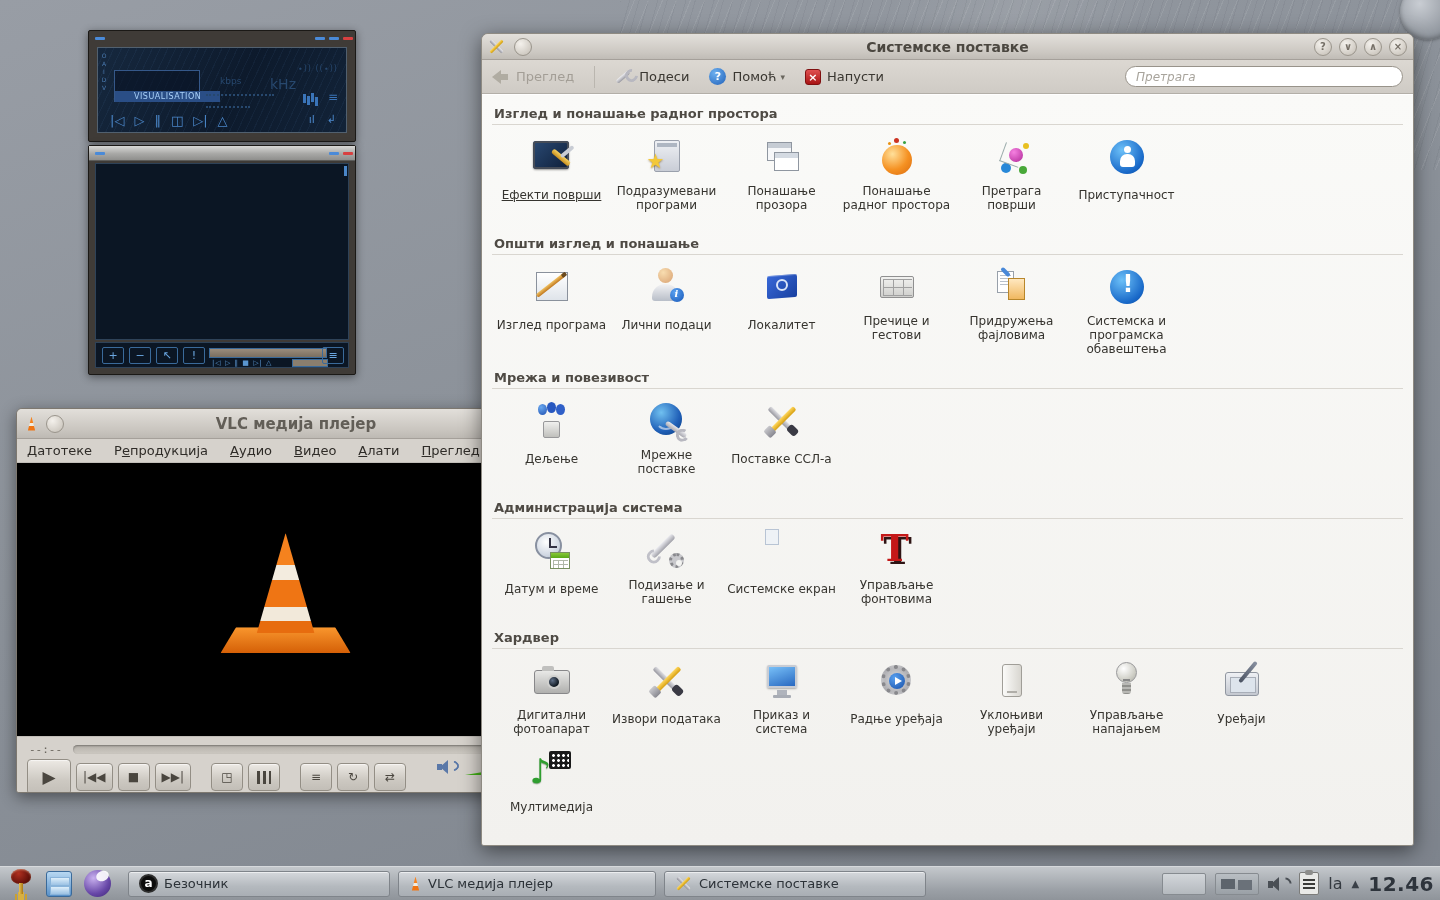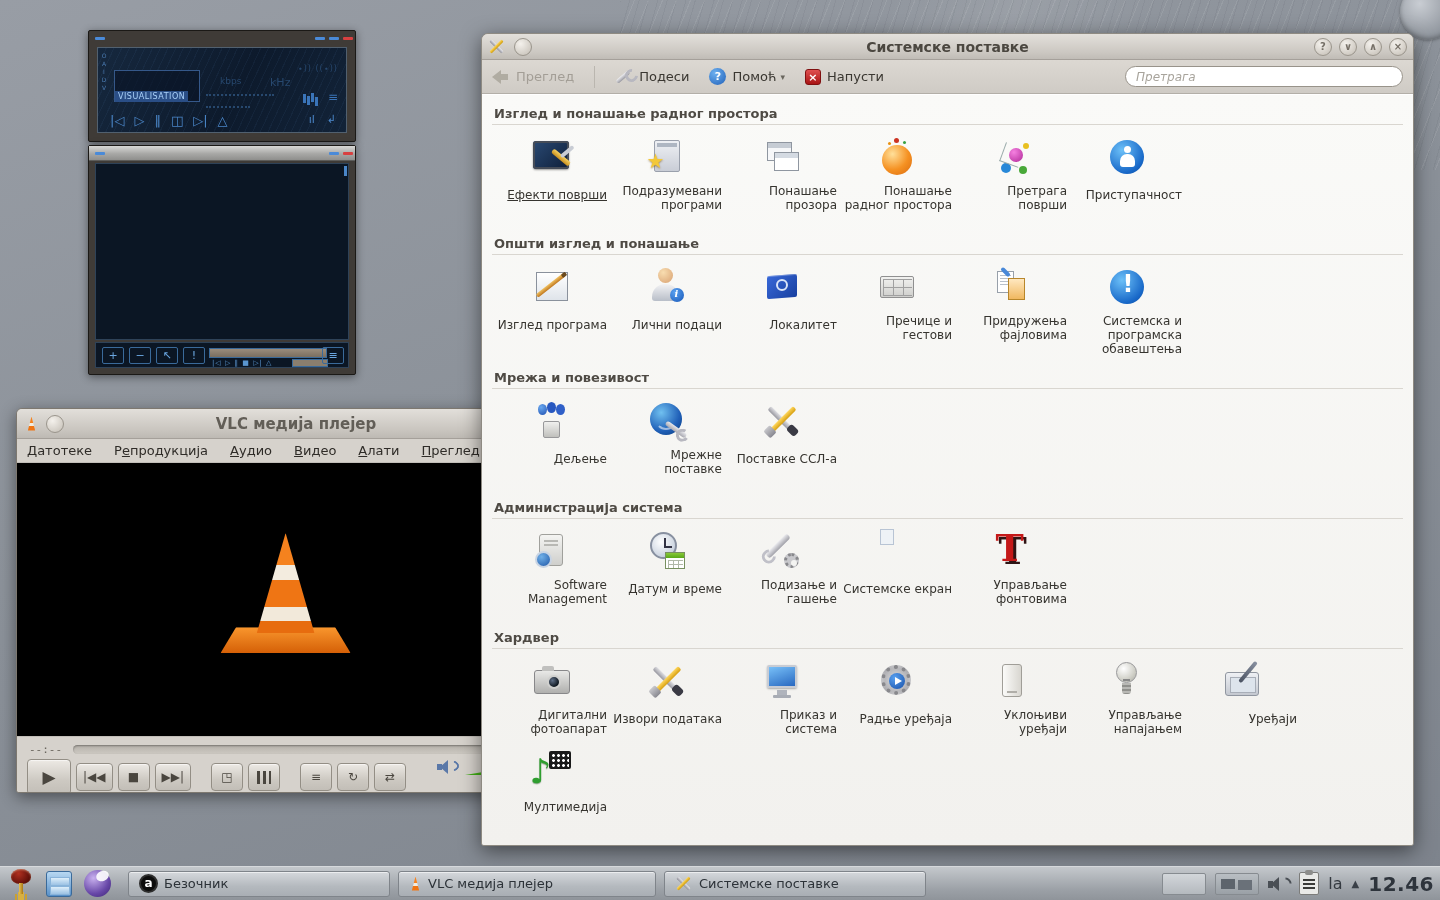--- a/index.html
+++ b/index.html
@@ -32,23 +32,23 @@
   .dash.blue{background:#4a8ad8}.dash.red{background:#d84040}
   .aud-skin{position:absolute;left:8px;top:16px;right:8px;bottom:8px;border:1px solid #51606f;
     background:linear-gradient(120deg,#16283e 0%,#0d1a2c 55%,#122338 100%);overflow:hidden}
   .aud-skin::after{content:"";position:absolute;inset:0;
     background:repeating-linear-gradient(115deg,rgba(90,140,200,.07) 0 1px,transparent 1px 7px)}
   .clutter{position:absolute;left:2px;top:4px;width:8px;color:#4a7ab0;font-size:6px;line-height:8px;
     text-align:center;z-index:2}
   .aud-vis{position:absolute;left:16px;top:22px;width:86px;height:32px;border:1px solid #35588a;
     background:rgba(8,18,36,.6);z-index:2}
   .aud-vis span{position:absolute;left:0;bottom:-1px;background:#2a4e86;color:#a9d0f8;font-size:8px;
-    padding:1px 3px;letter-spacing:.5px}
+    padding:1px 19px;letter-spacing:.5px}
   .aud-kbps{position:absolute;left:122px;top:28px;color:#27486e;font-size:9px;z-index:2}
-  .aud-khz{position:absolute;left:172px;top:28px;color:#27486e;font-size:11px;z-index:2}
+  .aud-khz{position:absolute;left:172px;top:28px;color:#27486e;font-size:14px;z-index:2}
   .aud-st{position:absolute;right:8px;top:16px;color:#27486e;font-size:8px;letter-spacing:1px;z-index:2}
   .aud-slider{position:absolute;height:0;border-top:2px dotted #27486e;z-index:2}
   .aud-bars{position:absolute;right:40px;top:46px;width:3px;height:9px;background:#3a74b8;z-index:2;
     box-shadow:4px 2px 0 #3a74b8,8px -1px 0 #3a74b8,12px 3px 0 #3a74b8}
   .aud-list{position:absolute;right:8px;top:42px;color:#3a74b8;font-size:12px;z-index:2}
   .aud-trans{position:absolute;left:12px;bottom:4px;color:#4a86c8;font-size:13px;z-index:2;display:flex;gap:10px}
   .aud-trans span{cursor:default}
   .aud-right{position:absolute;right:10px;bottom:6px;color:#4a86c8;font-size:11px;z-index:2;display:flex;gap:12px}
 
   
@@ -137,21 +137,21 @@
   .tool-sep{width:1px;height:22px;background:#bab6af}
   .search{margin-left:auto;width:278px;height:21px;border:1px solid #98938a;border-radius:11px;
     background:#fff;font-size:12px;padding:6px 10px;color:#404040;font-family:inherit}
   .search::placeholder{color:#a8a49c;font-style:italic}
   .ss-content{flex:1;background:linear-gradient(#fafaf8,#f2f1ee);border-top:1px solid #fff;
     padding:4px 6px;overflow:hidden}
   .ss-section{min-height:130px}
   .ss-header{font-size:13px;font-weight:bold;color:#4e4a44;padding:7px 2px 3px;margin:0 4px;
     border-bottom:1px solid #d9d6d0}
   .ss-row{display:flex;flex-wrap:wrap;padding:6px 0 0 6px}
-  .ss-item{width:115px;text-align:right;padding:2px 2px 6px;cursor:default}
+  .ss-item{width:115px;text-align:center;padding:2px 2px 6px;cursor:default}
   .ss-label{display:inline-block;font-size:12px;line-height:1.18;color:#36342f}
   .ss-label.u{text-decoration:underline}
 
   
   .tbi{position:relative;width:18px;height:16px;display:inline-block}
   .tbi-back::before{content:"";position:absolute;left:0;top:1px;border-right:9px solid #b0aca2;
     border-top:7px solid transparent;border-bottom:7px solid transparent}
   .tbi-back::after{content:"";position:absolute;left:8px;top:5px;width:8px;height:6px;background:#b0aca2}
   .tbi-wrench::before{content:"";position:absolute;left:0;top:6px;width:16px;height:4px;border-radius:2px;
     background:linear-gradient(#ececf0,#9a9aa2);transform:rotate(-40deg)}
@@ -618,24 +618,20 @@
             </span><span class="ss-label">Мрежне поставке</span></div>
           <div class="ss-item"><span class="ic ic-crossed-tools">
               <i></i>
               <b></b>
             </span><span class="ss-label">Поставке ССЛ-а</span></div>
         </div>
       </div>
       <div class="ss-section">
         <div class="ss-header">Администрација система</div>
         <div class="ss-row">
-          <div class="ss-item"><span class="ic ic-software-management">
-              <i></i>
-              <b></b>
-            </span><span class="ss-label">Software Management</span></div>
           <div class="ss-item"><span class="ic ic-date-time">
               <i></i>
               <b></b>
             </span><span class="ss-label">Датум и време</span></div>
           <div class="ss-item"><span class="ic ic-wrench-gear">
               <i></i>
               <b></b>
             </span><span class="ss-label">Подизање и гашење</span></div>
           <div class="ss-item"><span class="ic ic-login-screen">
               <i></i>

